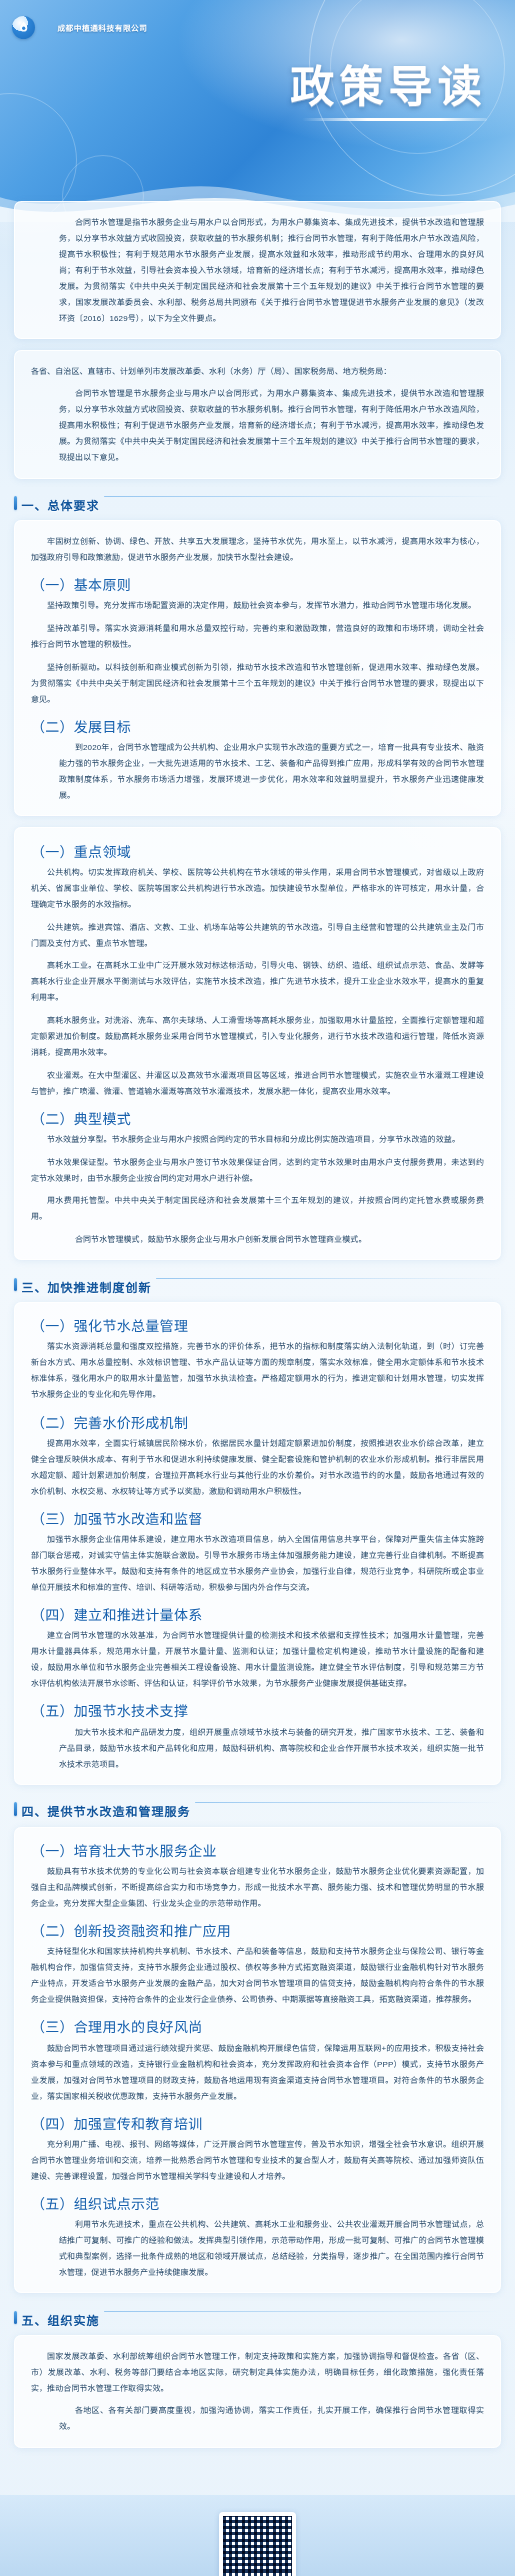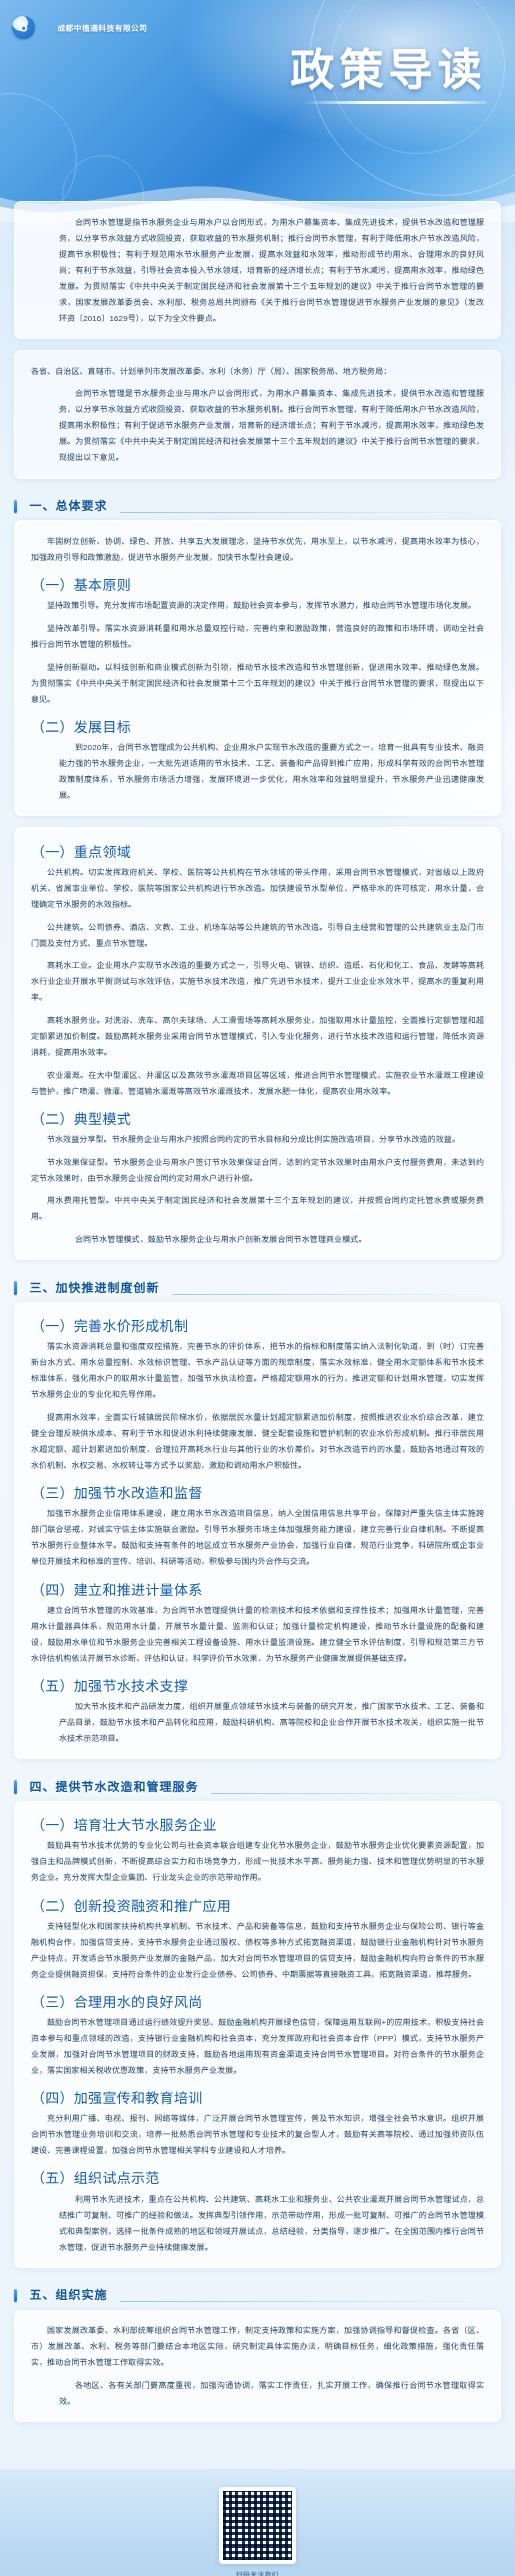--- a/index.html
+++ b/index.html
@@ -59,21 +59,21 @@
     display:flex;align-items:center;justify-content:center;
     box-shadow:0 1px 2.6px rgba(0,40,90,.25);
   }
   .logo-mark svg { display:block; }
   .company-name {
     font-size:7.7px; color:#ffffff; letter-spacing:0.5px;
     text-shadow:0 0.5px 1.5px rgba(0,50,100,.35);
     font-weight:bold;
   }
   .title-wrap {
-    position:absolute; right:28px; top:47px; z-index:4; text-align:right;
+    position:absolute; right:28px; top:64px; z-index:4; text-align:right;
   }
   .main-title {
     font-family:"DejaVu Serif", serif;
     font-size:44px; line-height:1.05; font-weight:bold; color:#ffffff;
     letter-spacing:5.2px;
     text-shadow:0 2.1px 5.2px rgba(10,60,120,.45), 0 0.5px 0 rgba(255,255,255,.6);
   }
   .title-underline {
     margin-top:8.2px; margin-left:auto;
     width:185px; height:2.6px; border-radius:1.5px;
@@ -100,21 +100,21 @@
     text-indent:2em;
     color:#1f4263;
     text-align:justify;
     letter-spacing:0.1px;
   }
   p.para:last-child { margin-bottom:0;margin-left:28px; }
   p.noindent { text-indent:0; }
 
   .section-head {
     margin:17.5px 14.4px 7.2px 14.4px;
-    display:flex; align-items:flex-end; gap:12px;
+    display:flex; align-items:flex-start; gap:4px;
   }
   .section-head .bar {
     width:3.1px; height:13.4px; border-radius:1.5px;
     background:linear-gradient(180deg,#56a6e8,#1f6fc0);
     box-shadow:0 0.5px 1.5px rgba(30,100,180,.35);
   }
   .section-head h2 {
     margin:0; font-size:12px; font-weight:bold; color:#11559c;
     letter-spacing:1px;
     font-family:"DejaVu Serif", serif;
@@ -213,39 +213,40 @@
       <p class="para">坚持政策引导。充分发挥市场配置资源的决定作用，鼓励社会资本参与，发挥节水潜力，推动合同节水管理市场化发展。</p>
       <p class="para">坚持改革引导。落实水资源消耗量和用水总量双控行动，完善约束和激励政策，营造良好的政策和市场环境，调动全社会推行合同节水管理的积极性。</p>
       <p class="para">坚持创新驱动。以科技创新和商业模式创新为引领，推动节水技术改造和节水管理创新，促进用水效率、推动绿色发展。为贯彻落实《中共中央关于制定国民经济和社会发展第十三个五年规划的建议》中关于推行合同节水管理的要求，现提出以下意见。</p>
       <div class="sub-head">（二）发展目标</div>
       <p class="para">到2020年，合同节水管理成为公共机构、企业用水户实现节水改造的重要方式之一，培育一批具有专业技术、融资能力强的节水服务企业，一大批先进适用的节水技术、工艺、装备和产品得到推广应用，形成科学有效的合同节水管理政策制度体系，节水服务市场活力增强，发展环境进一步优化，用水效率和效益明显提升，节水服务产业迅速健康发展。</p>
     </div>
 
     <div class="card">
       <div class="sub-head">（一）重点领域</div>
       <p class="para">公共机构。切实发挥政府机关、学校、医院等公共机构在节水领域的带头作用，采用合同节水管理模式，对省级以上政府机关、省属事业单位、学校、医院等国家公共机构进行节水改造。加快建设节水型单位，严格非水的许可核定，用水计量，合理确定节水服务的水效指标。</p>
-      <p class="para">公共建筑。公司债券、酒店、文教、工业、机场车站等公共建筑的节水改造。引导自主经营和管理的公共建筑业主及门市门面及支付方式、重点节水管理。</p>
-      <p class="para">高耗水工业。企业用水户实现节水改造的重要方式之一，引导火电、钢铁、纺织、造纸、石化和化工、食品、发酵等高耗水行业企业开展水平衡测试与水效评估，实施节水技术改造，推广先进节水技术，提升工业企业水效水平，提高水的重复利用率。</p>
+      <p class="para">公共建筑。推进宾馆、酒店、文教、工业、机场车站等公共建筑的节水改造。引导自主经营和管理的公共建筑业主及门市门面及支付方式、重点节水管理。</p>
+      <p class="para">高耗水工业。在高耗水工业中广泛开展水效对标达标活动，引导火电、钢铁、纺织、造纸、组织试点示范、食品、发酵等高耗水行业企业开展水平衡测试与水效评估，实施节水技术改造，推广先进节水技术，提升工业企业水效水平，提高水的重复利用率。</p>
       <p class="para">高耗水服务业。对洗浴、洗车、高尔夫球场、人工滑雪场等高耗水服务业，加强取用水计量监控，全面推行定额管理和超定额累进加价制度。鼓励高耗水服务业采用合同节水管理模式，引入专业化服务，进行节水技术改造和运行管理，降低水资源消耗，提高用水效率。</p>
       <p class="para">农业灌溉。在大中型灌区、井灌区以及高效节水灌溉项目区等区域，推进合同节水管理模式，实施农业节水灌溉工程建设与管护，推广喷灌、微灌、管道输水灌溉等高效节水灌溉技术，发展水肥一体化，提高农业用水效率。</p>
       <div class="sub-head">（二）典型模式</div>
       <p class="para">节水效益分享型。节水服务企业与用水户按照合同约定的节水目标和分成比例实施改造项目，分享节水改造的效益。</p>
       <p class="para">节水效果保证型。节水服务企业与用水户签订节水效果保证合同，达到约定节水效果时由用水户支付服务费用，未达到约定节水效果时，由节水服务企业按合同约定对用水户进行补偿。</p>
       <p class="para">用水费用托管型。中共中央关于制定国民经济和社会发展第十三个五年规划的建议，并按照合同约定托管水费或服务费用。</p>
       <p class="para">合同节水管理模式，鼓励节水服务企业与用水户创新发展合同节水管理商业模式。</p>
     </div>
 
     <div class="section-head">
       <span class="bar"></span>
       <h2><span>三、</span><span>加快推进制度创新</span></h2>
       <span class="rule"></span>
     </div>
     <div class="card">
-      <div class="sub-head">（一）完善水价形成机制</div>
+      <div class="sub-head">（一）强化节水总量管理</div>
       <p class="para">落实水资源消耗总量和强度双控措施，完善节水的评价体系，把节水的指标和制度落实纳入法制化轨道，到（时）订完善新台水方式、用水总量控制、水效标识管理、节水产品认证等方面的规章制度，落实水效标准，健全用水定额体系和节水技术标准体系，强化用水户的取用水计量监管，加强节水执法检查。严格超定额用水的行为，推进定额和计划用水管理，切实发挥节水服务企业的专业化和先导作用。</p>
+      <div class="sub-head">（二）完善水价形成机制</div>
       <p class="para">提高用水效率，全面实行城镇居民阶梯水价，依据居民水量计划超定额累进加价制度，按照推进农业水价综合改革，建立健全合理反映供水成本、有利于节水和促进水利持续健康发展、健全配套设施和管护机制的农业水价形成机制。推行非居民用水超定额、超计划累进加价制度，合理拉开高耗水行业与其他行业的水价差价。对节水改造节约的水量，鼓励各地通过有效的水价机制、水权交易、水权转让等方式予以奖励，激励和调动用水户积极性。</p>
       <div class="sub-head">（三）加强节水改造和监督</div>
       <p class="para">加强节水服务企业信用体系建设，建立用水节水改造项目信息，纳入全国信用信息共享平台，保障对严重失信主体实施跨部门联合惩戒，对诚实守信主体实施联合激励。引导节水服务市场主体加强服务能力建设，建立完善行业自律机制。不断提高节水服务行业整体水平。鼓励和支持有条件的地区成立节水服务产业协会，加强行业自律，规范行业竞争，科研院所或企事业单位开展技术和标准的宣传、培训、科研等活动，积极参与国内外合作与交流。</p>
       <div class="sub-head">（四）建立和推进计量体系</div>
       <p class="para">建立合同节水管理的水效基准，为合同节水管理提供计量的检测技术和技术依据和支撑性技术；加强用水计量管理，完善用水计量器具体系，规范用水计量，开展节水量计量、监测和认证；加强计量检定机构建设，推动节水计量设施的配备和建设，鼓励用水单位和节水服务企业完善相关工程设备设施、用水计量监测设施。建立健全节水评估制度，引导和规范第三方节水评估机构依法开展节水诊断、评估和认证，科学评价节水效果，为节水服务产业健康发展提供基础支撑。</p>
       <div class="sub-head">（五）加强节水技术支撑</div>
       <p class="para">加大节水技术和产品研发力度，组织开展重点领域节水技术与装备的研究开发，推广国家节水技术、工艺、装备和产品目录，鼓励节水技术和产品转化和应用，鼓励科研机构、高等院校和企业合作开展节水技术攻关，组织实施一批节水技术示范项目。</p>
     </div>
 
     <div class="section-head">

